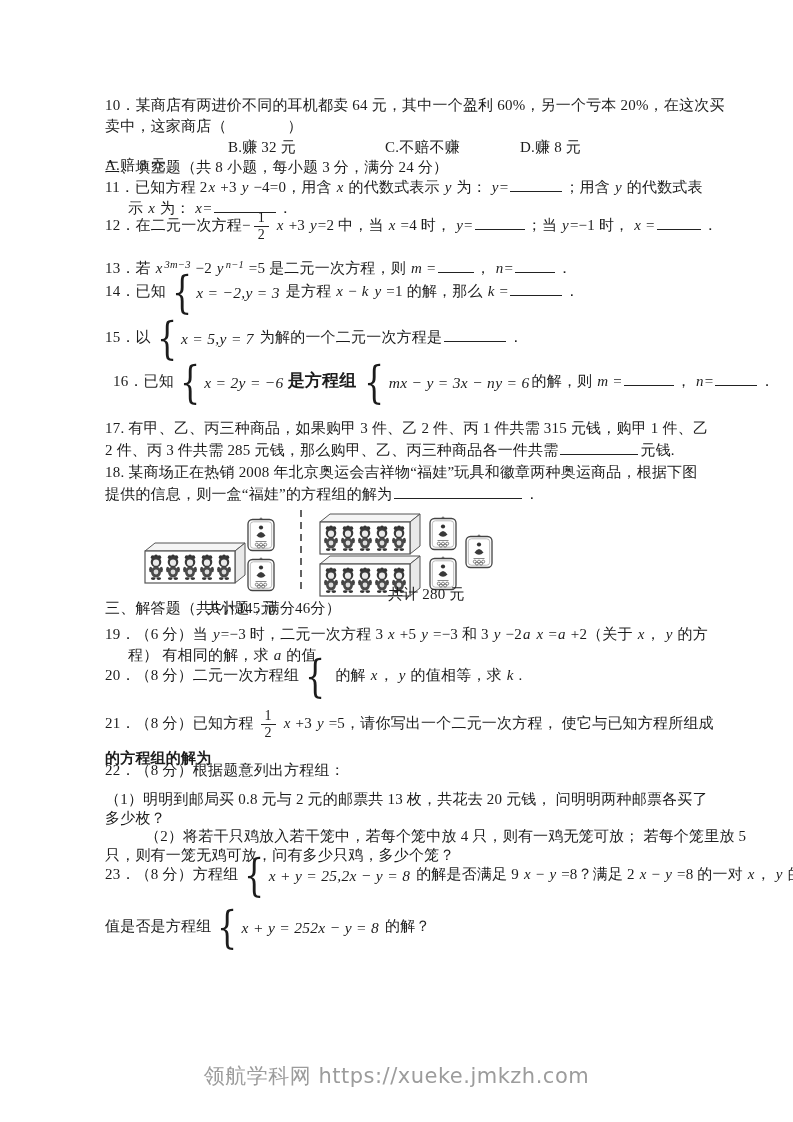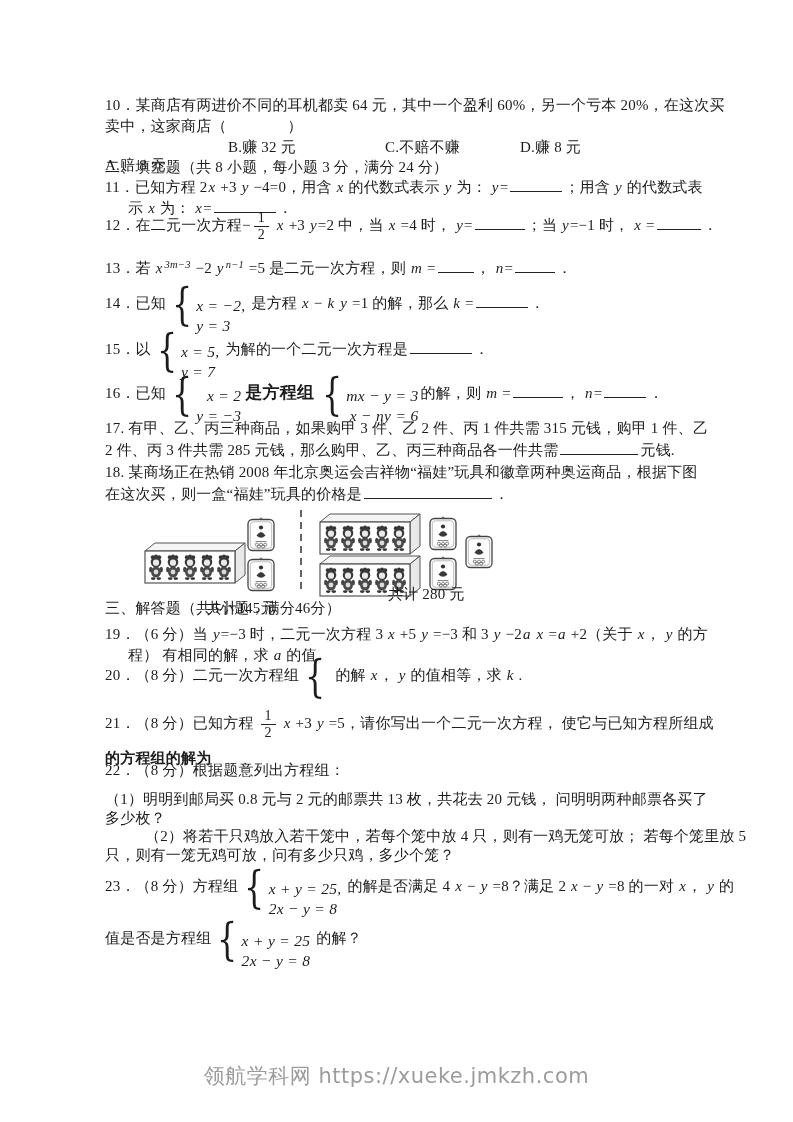--- a/index.html
+++ b/index.html
@@ -9,21 +9,21 @@
   .line .it{font-style:italic;font-family:"Liberation Serif",serif;padding:0 1px;}
   .line .bd{font-family:"Liberation Sans","DejaVu Sans",sans-serif;font-weight:700;font-size:17px;padding:0 2px;}
   .line .sup{font-size:10.5px;font-style:italic;vertical-align:5px;padding:0 1px;}
   .blank{display:inline-block;height:2px;border-bottom:1.2px solid #222;margin:0 2px;}
   .frac{display:inline-flex;flex-direction:column;align-items:center;vertical-align:middle;line-height:1.15;margin:0 3px;}
   .frac .num,.frac .den{font-size:14px;padding:0 4px;}
   .frac .den{border-top:1.3px solid #222;}
   .sys{display:inline-flex;align-items:center;vertical-align:middle;margin:0 2px;}
   .sys .brace{font-size:44px;font-weight:400;line-height:.9;font-family:"DejaVu Serif",serif;
               transform:scaleX(.72);margin-right:0;}
-  .sys .rows{display:inline-flex;flex-direction:column;margin-top:23px;}
+  .sys .rows{display:inline-flex;}
   .sys .row{font-size:15.5px;line-height:20px;font-style:italic;font-family:"Liberation Serif",serif;letter-spacing:.3px;}
   #fig18{position:absolute;left:120px;top:504px;}
   .footer{position:absolute;left:0;width:100%;top:1062px;text-align:center;font-size:21px;color:#9c9c9c;
           font-family:"DejaVu Sans","Liberation Sans",sans-serif;letter-spacing:.5px;}
 </style>
 </head>
 <body>
 
 <div id="page">
 
@@ -100,37 +100,37 @@
           <span class="row">y = 3</span>
         </span>
       </span><span> 是方程 </span><span class="it">x</span><span> − </span><span class="it">k</span><span> </span><span class="it">y</span><span> =1 的解，那么 </span><span class="it">k</span><span> =</span><span class="blank" style="width: 52px;"></span><span>．</span></div>
     <div class="line" style="left: 105px; top: 319px;"><span>15．以</span><span class="sys">
         <span class="brace">{</span>
         <span class="rows">
           <span class="row">x = 5,</span>
           <span class="row">y = 7</span>
         </span>
       </span><span> 为解的一个二元一次方程是</span><span class="blank" style="width: 62px;"></span><span>．</span></div>
-    <div class="line" style="left: 105px; top: 363px; text-align: right;"><span>16．已知</span><span class="sys">
+    <div class="line" style="left: 113px; top: 363px; text-align: right;"><span>16．已知</span><span class="sys">
         <span class="brace">{</span>
         <span class="rows">
           <span class="row">x = 2</span>
-          <span class="row">y = −3</span>
+          <span class="row">y = −6</span>
         </span>
       </span><span class="bd">是方程组</span><span class="sys">
         <span class="brace">{</span>
         <span class="rows">
           <span class="row">mx − y = 3</span>
           <span class="row">x − ny = 6</span>
         </span>
       </span><span>的解，则 </span><span class="it">m</span><span> =</span><span class="blank" style="width: 50px;"></span><span>， </span><span class="it">n</span><span>=</span><span class="blank" style="width: 42px;"></span><span>．</span></div>
     <div class="line" style="left: 105px; top: 418px;"><span>17. 有甲、乙、丙三种商品，如果购甲 3 件、乙 2 件、丙 1 件共需 315 元钱，购甲 1 件、乙</span></div>
     <div class="line" style="left: 105px; top: 440px;"><span>2 件、丙 3 件共需 285 元钱，那么购甲、乙、丙三种商品各一件共需</span><span class="blank" style="width: 78px;"></span><span>元钱.</span></div>
     <div class="line" style="left: 105px; top: 462px;"><span>18. 某商场正在热销 2008 年北京奥运会吉祥物“福娃”玩具和徽章两种奥运商品，根据下图</span></div>
-    <div class="line" style="left: 105px; top: 484px;"><span>在这次买，则一盒“福娃”玩具的价格是</span><span class="blank" style="width: 128px;"></span><span>．</span></div>
+    <div class="line" style="left: 105px; top: 484px;"><span>提供的信息，则一盒“福娃”的方程组的解为</span><span class="blank" style="width: 128px;"></span><span>．</span></div>
     <div class="line" style="left: 105px; top: 598px;"><span>三、解答题（共6小题，满分46分）</span></div>
     <div class="line" style="left: 207px; top: 598px;"><span>共计145元</span></div>
     <div class="line" style="left: 388px; top: 584px;"><span>共计 280 元</span></div>
     <div class="line" style="left: 105px; top: 624px;"><span>19．（6 分）当 </span><span class="it">y</span><span>=−3 时，二元一次方程 3 </span><span class="it">x</span><span> +5 </span><span class="it">y</span><span> =−3 和 3 </span><span class="it">y</span><span> −2</span><span class="it">a</span><span> </span><span class="it">x</span><span> =</span><span class="it">a</span><span> +2（关于 </span><span class="it">x</span><span>， </span><span class="it">y</span><span> 的方</span></div>
     <div class="line" style="left: 128px; top: 645px;"><span>程） 有相同的解，求 </span><span class="it">a</span><span> 的值.</span></div>
     <div class="line" style="left: 105px; top: 657px;"><span>20．（8 分）二元一次方程组</span><span class="sys">
         <span class="brace">{</span>
       </span><span> 的解 </span><span class="it">x</span><span>， </span><span class="it">y</span><span> 的值相等，求 </span><span class="it">k</span><span> .</span></div>
     <div class="line" style="left: 105px; top: 708px;"><span>21．（8 分）已知方程 </span><span class="frac">
         <span class="num">1</span>
@@ -141,21 +141,21 @@
     <div class="line" style="left: 105px; top: 789px;"><span>（1）明明到邮局买 0.8 元与 2 元的邮票共 13 枚，共花去 20 元钱， 问明明两种邮票各买了</span></div>
     <div class="line" style="left: 105px; top: 808px;"><span>多少枚？</span></div>
     <div class="line" style="left: 105px; top: 826px; margin-left: 40px;"><span>（2）将若干只鸡放入若干笼中，若每个笼中放 4 只，则有一鸡无笼可放； 若每个笼里放 5</span></div>
     <div class="line" style="left: 105px; top: 845px;"><span>只，则有一笼无鸡可放，问有多少只鸡，多少个笼？</span></div>
     <div class="line" style="left: 105px; top: 856px;"><span>23．（8 分）方程组</span><span class="sys">
         <span class="brace">{</span>
         <span class="rows">
           <span class="row">x + y = 25,</span>
           <span class="row">2x − y = 8</span>
         </span>
-      </span><span> 的解是否满足 4 </span><span class="it">x</span><span> − </span><span class="it">y</span><span> =8？满足 2 </span><span class="it">x</span><span> − </span><span class="it">y</span><span> =8 的一对 </span><span class="it">x</span><span>， </span><span class="it">y</span><span> 的</span></div>
+      </span><span> 的解是否满足 9 </span><span class="it">x</span><span> − </span><span class="it">y</span><span> =8？满足 2 </span><span class="it">x</span><span> − </span><span class="it">y</span><span> =8 的一对 </span><span class="it">x</span><span>， </span><span class="it">y</span><span> 的</span></div>
     <div class="line" style="left: 105px; top: 908px;"><span>值是否是方程组</span><span class="sys">
         <span class="brace">{</span>
         <span class="rows">
           <span class="row">x + y = 25</span>
           <span class="row">2x − y = 8</span>
         </span>
       </span><span> 的解？</span></div>
   </div>
 
 </body></html>

